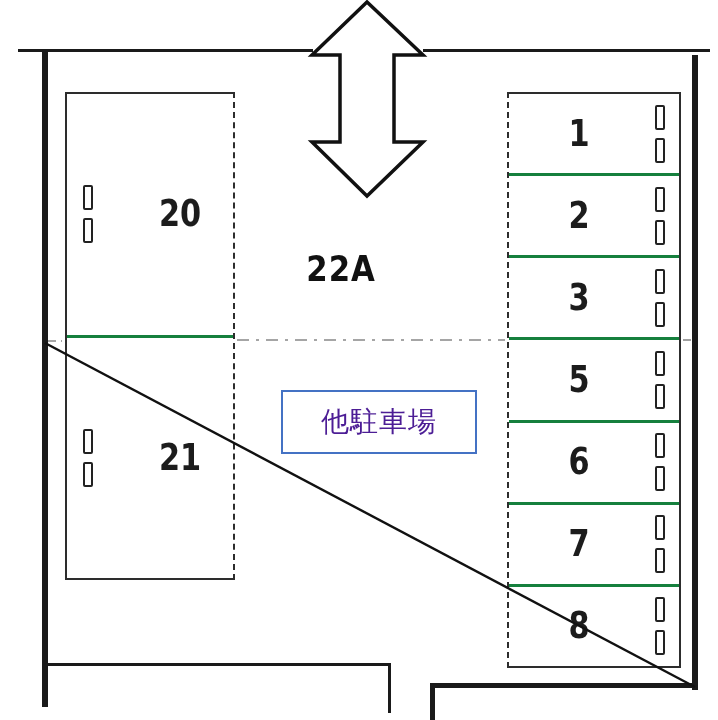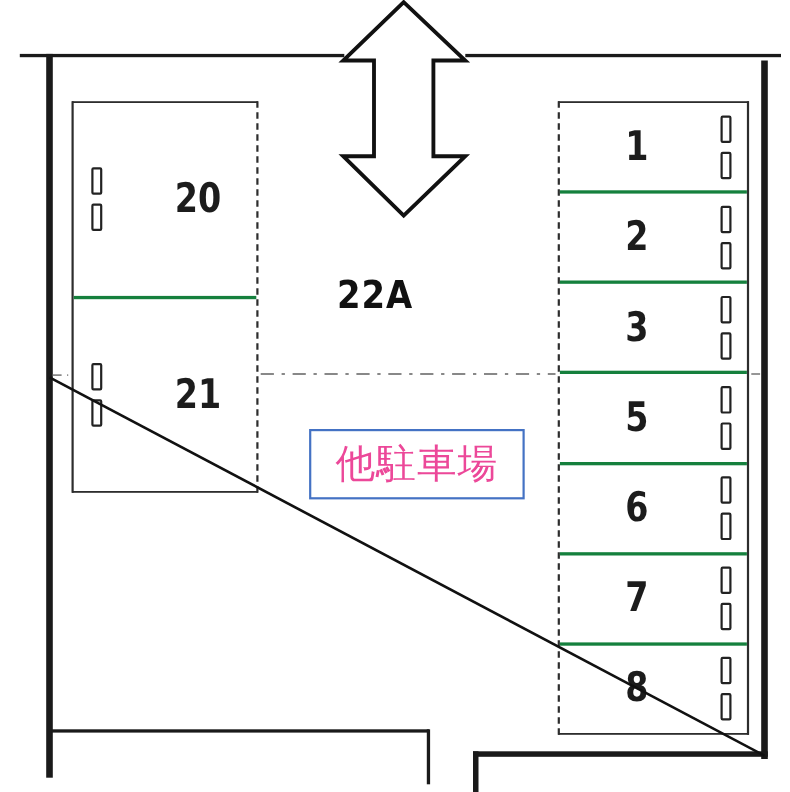--- a/index.html
+++ b/index.html
@@ -12,21 +12,21 @@
   .top-wall-left{left:18px;top:49px;width:295px;height:3px;}
   .top-wall-right{left:423px;top:49px;width:287px;height:3px;}
   .left-wall{left:42px;top:49px;width:6px;height:658px;}
   .right-wall{left:692px;top:55px;width:6px;height:635px;}
   .bottom-line-left{left:47px;top:663px;width:343px;height:3px;}
   .bottom-corner-left{left:388px;top:663px;width:3px;height:50px;}
   .bottom-wall-right-h{left:430px;top:683px;width:268px;height:5px;}
   .bottom-wall-right-v{left:430px;top:683px;width:5px;height:37px;}
   
   .pbox{position:absolute;display:flex;flex-direction:column;box-sizing:border-box;background:transparent;}
-  .left-box{left:65px;top:92px;width:170px;height:356px;border:2px solid #2d2d2d;border-right-style:dashed;}
+  .left-box{left:65px;top:92px;width:170px;height:488px;border:2px solid #2d2d2d;border-right-style:dashed;}
   .right-box{left:507px;top:92px;width:174px;height:576px;border:2px solid #2d2d2d;border-left-style:dashed;}
   .space{position:relative;flex:1;}
   .space + .space{border-top:3px solid #15803d;text-align:center;}
   .stops{position:absolute;top:50%;transform:translateY(-50%);display:flex;flex-direction:column;gap:8px;}
   .left-box .stops{left:16px;}
   .right-box .stops{right:14px;}
   .stop{width:10px;height:25px;border:2px solid #222;border-radius:2px;background:#fff;box-sizing:border-box;}
   .num{
     position:absolute;top:50%;transform:translate(-50%,-52%) scaleX(0.82);
     font-size:37px;font-weight:600;color:#1c1c1c;white-space:nowrap;
@@ -36,21 +36,21 @@
   
   .area-label{
     position:absolute;left:341px;top:269px;transform:translate(-50%,-50%) scaleX(0.88);
     font-size:35px;font-weight:700;color:#111;letter-spacing:1px;white-space:nowrap;
   }
   .other-box{
     position:absolute;left:281px;top:390px;width:196px;height:64px;
     border:2px solid #4472c4;box-sizing:border-box;background:#fff;
     display:flex;align-items:center;justify-content:center;
   }
-  .other-box span{font-size:36px;color:#ec4899;letter-spacing:1px;white-space:nowrap;}
+  .other-box span{font-size:28px;color:#4c1d95;letter-spacing:1px;white-space:nowrap;}
   
   .overlay{position:absolute;left:0;top:0;pointer-events:none;}
 </style>
 </head>
 <body>
 
 <div class="canvas">
 
   <div class="wall top-wall-left"></div>
   <div class="wall top-wall-right"></div>

